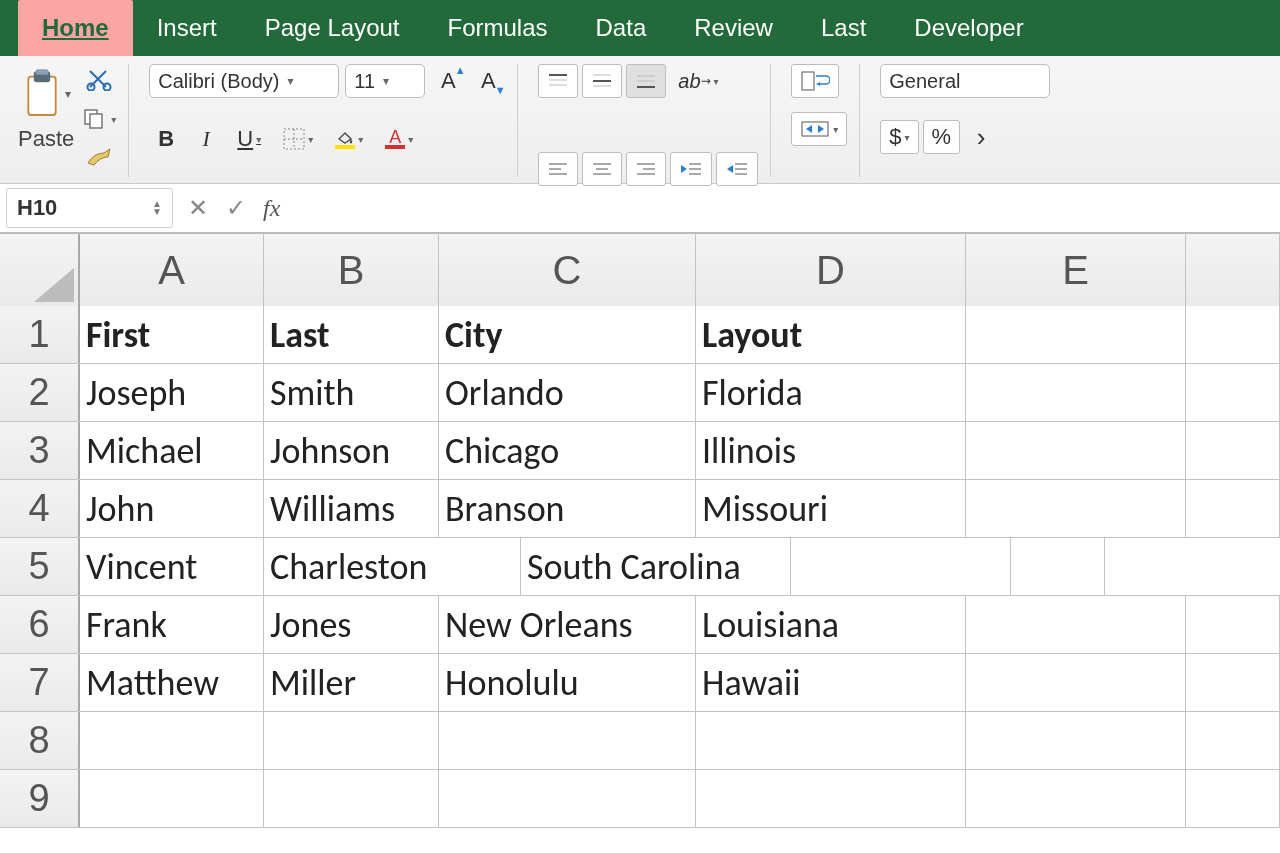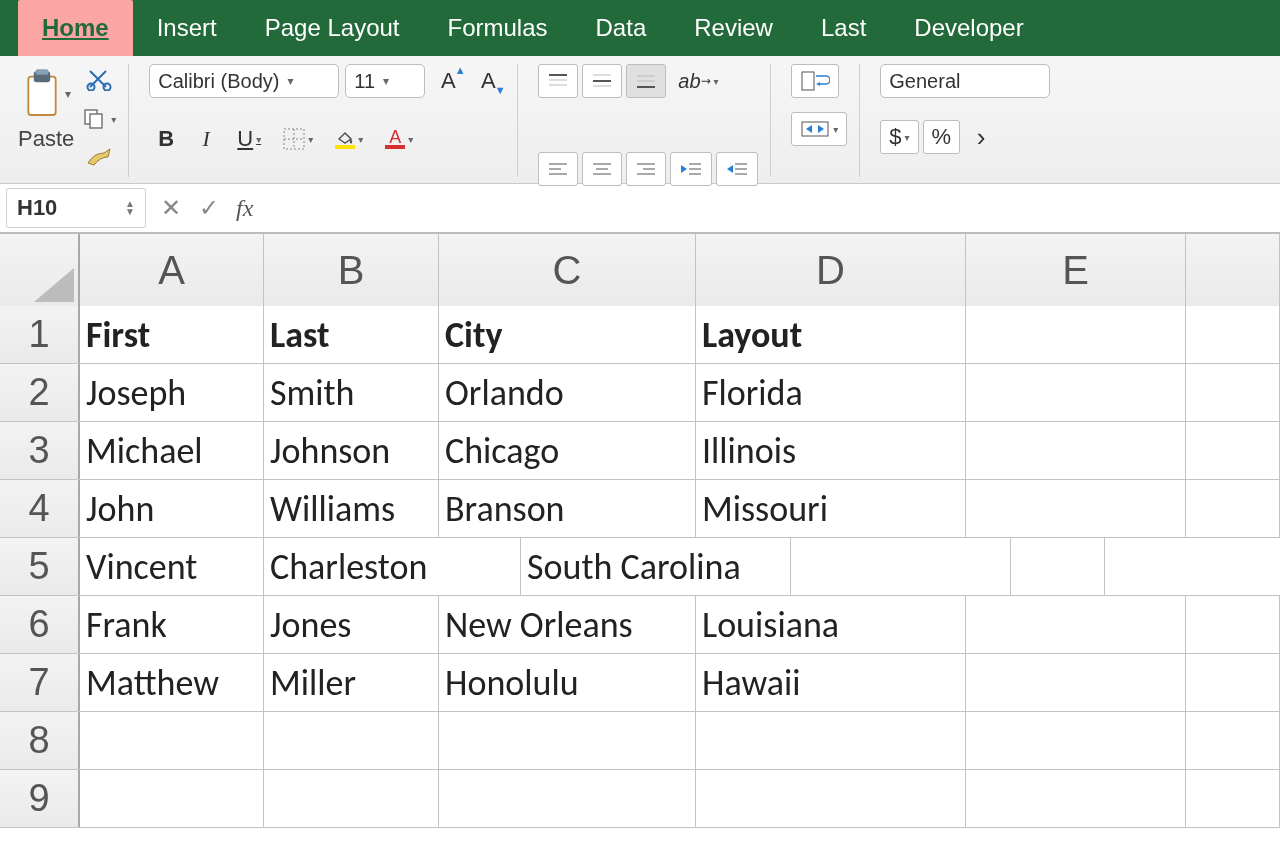--- a/index.html
+++ b/index.html
@@ -80,21 +80,21 @@
   .align-row { display:flex; gap:4px; align-items:center; }
   
   .formulabar {
     height: 50px;
     display:flex;
     align-items:center;
     border-bottom: 2px solid #bcbcbc;
     background:#fff;
   }
   .namebox {
-    width:140px; height:40px; margin:0 6px;
+    width:167px; height:40px; margin:0 6px;
     border:1px solid #cfcfcf; border-radius:3px;
     display:flex; align-items:center; padding:0 10px;
     font-size:22px; font-weight:600; color:#333;
     justify-content:space-between;
   }
   .fbar-btn { width:38px; height:40px; display:flex; align-items:center; justify-content:center; color:#888; font-size:24px; cursor:pointer; }
   .fx { font-style:italic; font-family:"Times New Roman",serif; font-size:24px; color:#555; padding:0 8px; }
   .formula-input { flex:1; height:40px; border:none; font-size:20px; padding:0 6px; background:transparent; }
   
   .sheet { position:relative; }

